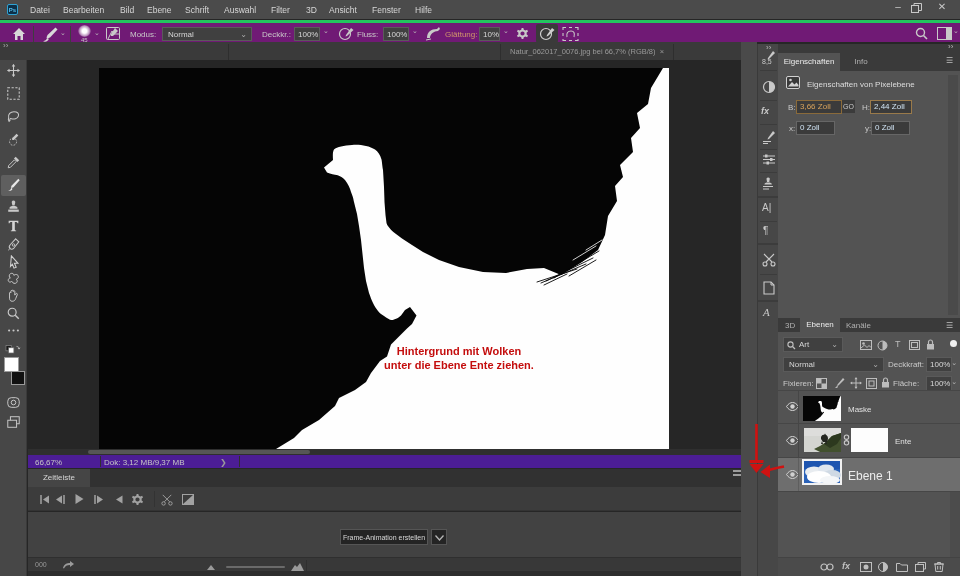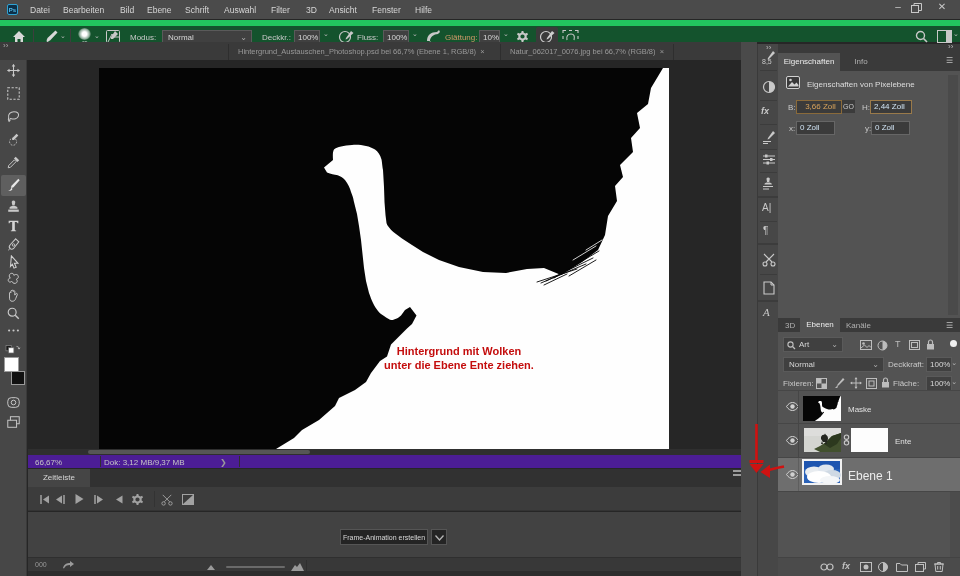--- a/index.html
+++ b/index.html
@@ -1,20 +1,20 @@
 <!DOCTYPE html>
 <html><head><meta charset="utf-8">
 <style>
 *{margin:0;padding:0;box-sizing:border-box;}
 html,body{width:960px;height:576px;overflow:hidden;background:#262626;}
 body{font-family:"Liberation Sans",sans-serif;position:relative;}
 .abs{position:absolute;}
 
 #menubar{left:0;top:0;width:960px;height:19px;background:#4b4b4b;}
-#optionsbar{left:0;top:20px;width:960px;height:22px;background:#14532d;border-top:6px solid #22c55e;}
+#optionsbar{left:0;top:20px;width:960px;height:22px;background:#701a75;border-top:3px solid #22c55e;}
 #tabbar{left:0;top:42px;width:741px;height:18px;background:#3a3a3a;}
 #menubar span.mi{position:absolute;top:5px;font-size:8.5px;color:#d6d6d6;}
 .winbtn{position:absolute;top:0;width:30px;height:15px;color:#c8c8c8;font-size:10px;text-align:center;line-height:14px;}
 
 .dtab{position:absolute;top:0;height:18px;font-size:7.5px;line-height:19px;white-space:nowrap;overflow:hidden;}
 
 #toolbar{left:0;top:60px;width:27px;height:516px;background:#474747;border-right:1px solid #3a3a3a;}
 #toolbar svg{transform:scale(0.88);transform-origin:50% 50%;}
 
 #pasteboard{left:28px;top:60px;width:713px;height:390px;background:#262626;}
@@ -126,21 +126,20 @@
       <rect x="9" y="1" width="5.5" height="11.5" fill="#c8c8c8"></rect>
     </svg>
   <span class="abs" style="left:953px;top:4px;font-size:7px;color:#bbb;">⌄</span>
 </div>
 
 <div class="abs" id="tabbar">
   <div class="abs" style="left:228px;top:2px;width:1px;height:16px;background:#2e2e2e;"></div>
   <div class="abs" style="left:500px;top:2px;width:1px;height:16px;background:#2e2e2e;"></div>
   <div class="abs" style="left:673px;top:2px;width:1px;height:16px;background:#2e2e2e;"></div>
   <div class="abs" style="left:3px;top:2px;width:12px;height:5px;color:#aaa;font-size:8px;line-height:4px;">››</div>
-  <div class="dtab" style="left:229px;width:271px;color:#999;padding-left:9px;">Hintergrund_Austauschen_Photoshop.psd bei 66,7% (Ebene 1, RGB/8)&nbsp; ×</div>
   <div class="dtab" style="left:501px;width:172px;color:#999;padding-left:9px;">Natur_062017_0076.jpg bei 66,7% (RGB/8)&nbsp; ×</div>
 </div>
 
 <div class="abs" id="toolbar">
 
   <svg class="abs" style="left:6px;top:3px;" width="15" height="15" viewBox="0 0 15 15">
       <g stroke="#c9c9c9" stroke-width="1.2" fill="none">
         <path d="M7.5 1 L7.5 14 M1 7.5 L14 7.5"></path>
       </g>
       <g fill="#c9c9c9">
@@ -414,21 +413,21 @@
   <div class="abs" style="left:168px;top:12px;width:10px;color:#c0c0c0;font-size:8px;">☰</div>
 </div>
 <div class="abs" id="propsbody">
   <svg class="abs" style="left:8px;top:5px;" width="14" height="13" viewBox="0 0 14 13">
       <rect x="0.5" y="0.5" width="13" height="12" rx="1.5" fill="#3a3a3a" stroke="#d0d0d0"></rect>
       <circle cx="4.5" cy="4" r="1.3" fill="#d0d0d0"></circle>
       <path d="M2 10.5 L6 6 L8.5 8.5 L10.5 6.5 L12.5 9 L12.5 10.5 Z" fill="#d0d0d0"></path>
     </svg>
   <span class="lbl" style="left:29px;top:9px;color:#dedede;">Eigenschaften von Pixelebene</span>
   <span class="lbl" style="left:10px;top:32px;">B:</span>
-  <div class="field" style="left:18px;top:29px;width:46px;color:#d8a35c;border-color:#8a6a3a;text-align:center;">3,66 Zoll</div>
+  <div class="field" style="left:18px;top:29px;width:46px;color:#d8a35c;border-color:#8a6a3a;">3,66 Zoll</div>
   <div class="abs" style="left:64px;top:29px;width:13px;height:13px;background:#3b3b3b;color:#c9c9c9;font-size:7px;text-align:center;line-height:13px;">GO</div>
   <span class="lbl" style="left:84px;top:32px;">H:</span>
   <div class="field" style="left:92px;top:29px;width:42px;border-color:#9a7a4a;">2,44 Zoll</div>
   <span class="lbl" style="left:11px;top:53px;">x:</span>
   <div class="field" style="left:18px;top:50px;width:39px;">0 Zoll</div>
   <span class="lbl" style="left:87px;top:53px;">y:</span>
   <div class="field" style="left:93px;top:50px;width:39px;">0 Zoll</div>
   <div class="abs" style="left:170px;top:4px;width:10px;height:240px;background:#4a4a4a;"></div>
 </div>
 

